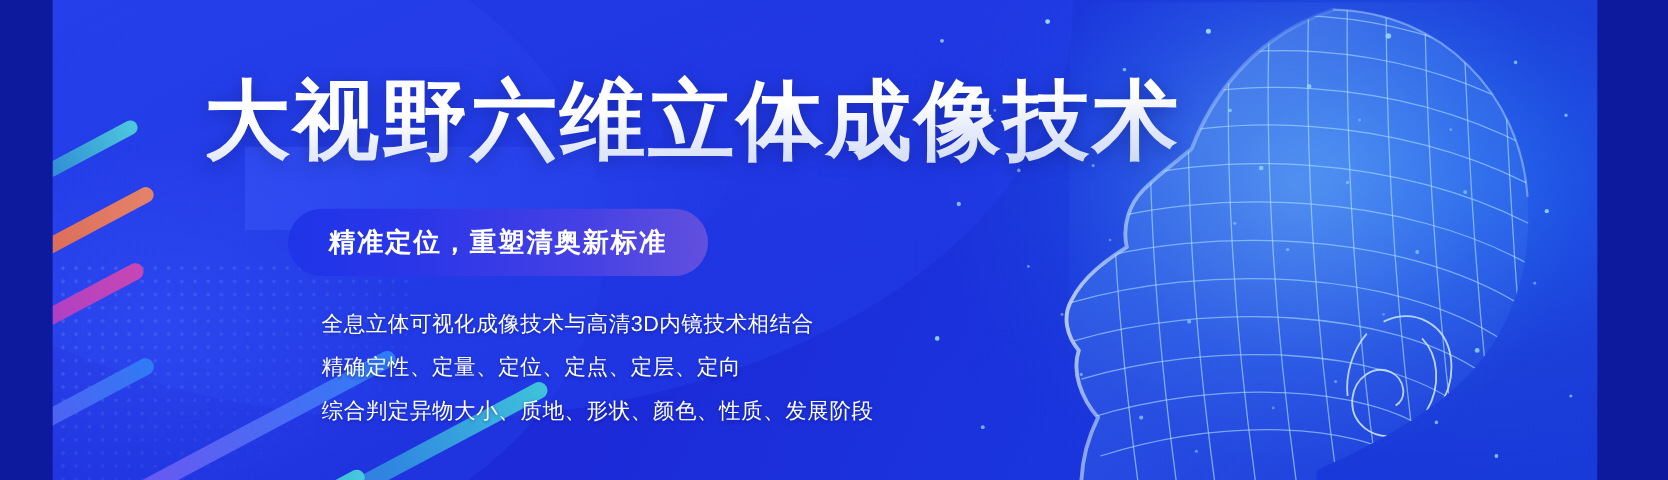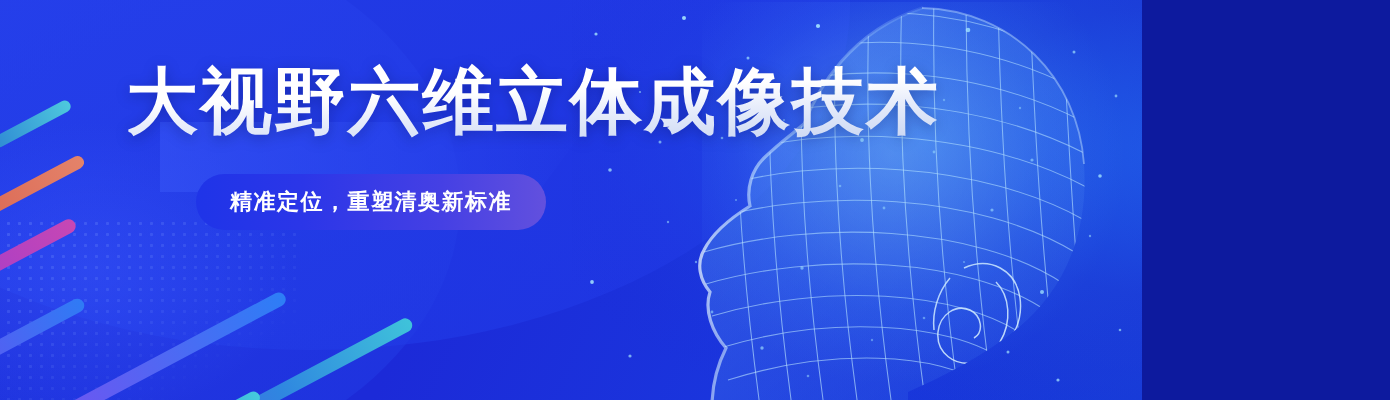--- a/index.html
+++ b/index.html
@@ -1,25 +1,26 @@
 <!DOCTYPE html>
 <html><head>
 <meta charset="utf-8">
 <style>
   html,body{margin:0;padding:0;background:#0d1a9e;}
   *{box-sizing:border-box;}
 
   .banner{
     position:relative;
-    width:1142px;height:400px;
+    width:1287px;height:400px;
     overflow:hidden;
     font-family:"Liberation Sans","DejaVu Sans",sans-serif;
     background:
       radial-gradient(ellipse 620px 420px at 1180px 150px, #1f5fe8 0%, #1b3fd8 35%, rgba(26,43,214,0) 72%),
       linear-gradient(115deg,#1b2ad6 0%,#1c2ad8 42%,#1a35dd 68%,#1639d8 100%);
+    margin-left: 44px;
   }
 
   
   .blob-top{
     position:absolute;left:-230px;top:-340px;
     width:1080px;height:690px;
     border-radius:50%;
     background:linear-gradient(160deg,#2743ef 0%,#2340ea 45%,#1f36e4 100%);
     opacity:.72;
   }
@@ -272,14 +273,19 @@
       <path d="M330 16 C 420 18, 486 86, 492 172" fill="none" stroke="#cfeaff" stroke-width="1.8" opacity=".45"></path>
     </svg>
   </div>
 
   <div class="title">大视野六维立体成像技术</div>
 
   <div class="subtitle-pill">
     <span class="subtitle-text">精准定位，重塑清奥新标准</span>
   </div>
 
+  <div class="body-lines">
+    <div class="body-line">全息立体可视化成像技术与高清3D内镜技术相结合</div>
+    <div class="body-line">精确定性、定量、定位、定点、定层、定向</div>
+    <div class="body-line">综合判定异物大小、质地、形状、颜色、性质、发展阶段</div>
+  </div>
 
 </div>
 
 </body></html>

